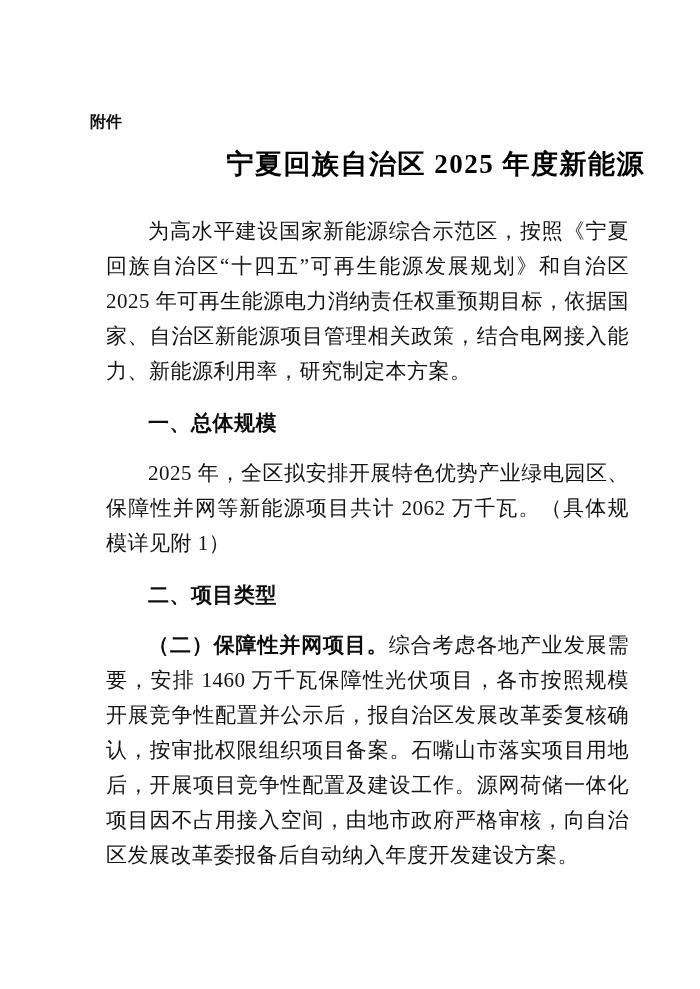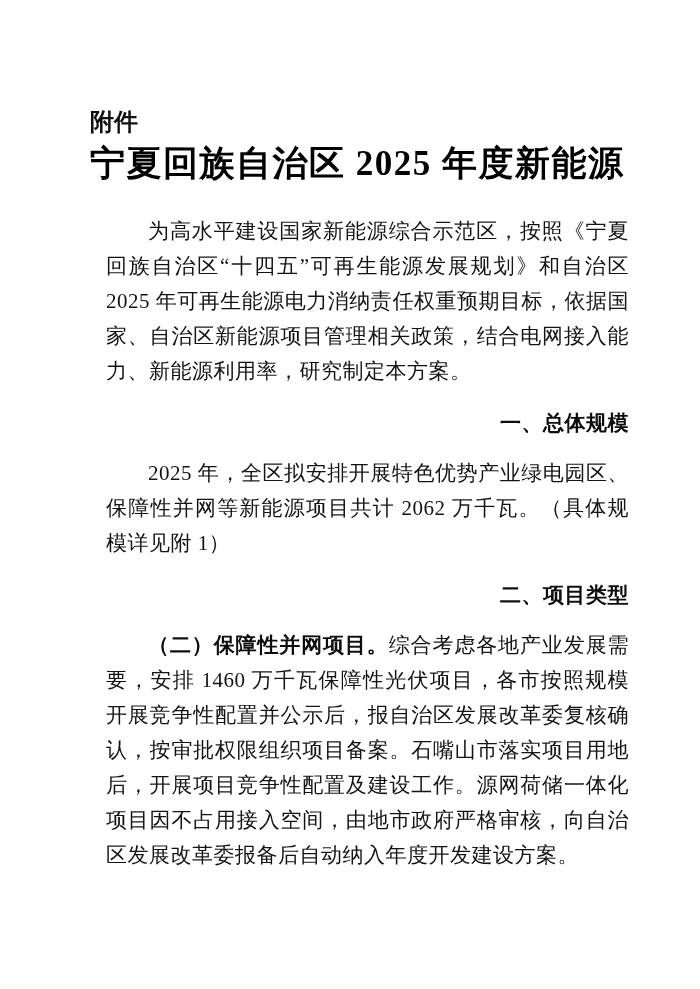--- a/index.html
+++ b/index.html
@@ -17,49 +17,49 @@
   .page {
     box-sizing: border-box;
     width: 700px;
     height: 989px;
     padding: 110px 55px 0 90px;
     background: #ffffff;
   }
   .attachment {
     font-family: "Liberation Sans", "DejaVu Sans", sans-serif;
     font-weight: bold;
-    font-size: 24px;
+    font-size: 16px;
     line-height: 24px;
     color: #111111;
   }
   .title {
     margin-top: 10px;
-    text-align: left;
+    text-align: right;
     font-weight: bold;
-    font-size: 35px;
+    font-size: 27px;
     line-height: 40px;
     letter-spacing: 1.5px;
     color: #000000;
   }
   .doc-body {
     margin-top: 30px;
     font-size: 21px;
     line-height: 35px;
     letter-spacing: 0.5px;
   }
   .doc-body p {
     margin: 16px;
     text-indent: 2em;
     text-align: justify;
     text-justify: inter-ideograph;
   }
   .doc-body p.heading {
     font-family: "Liberation Sans", "DejaVu Sans", sans-serif;
     font-weight: bold;
-    text-align: right;
+    text-align: left;
     color: #0d0d0d;
   }
   .doc-body b.lead {
     font-weight: bold;
     color: #0d0d0d;
   }
 </style>
 </head>
 <body>
 

